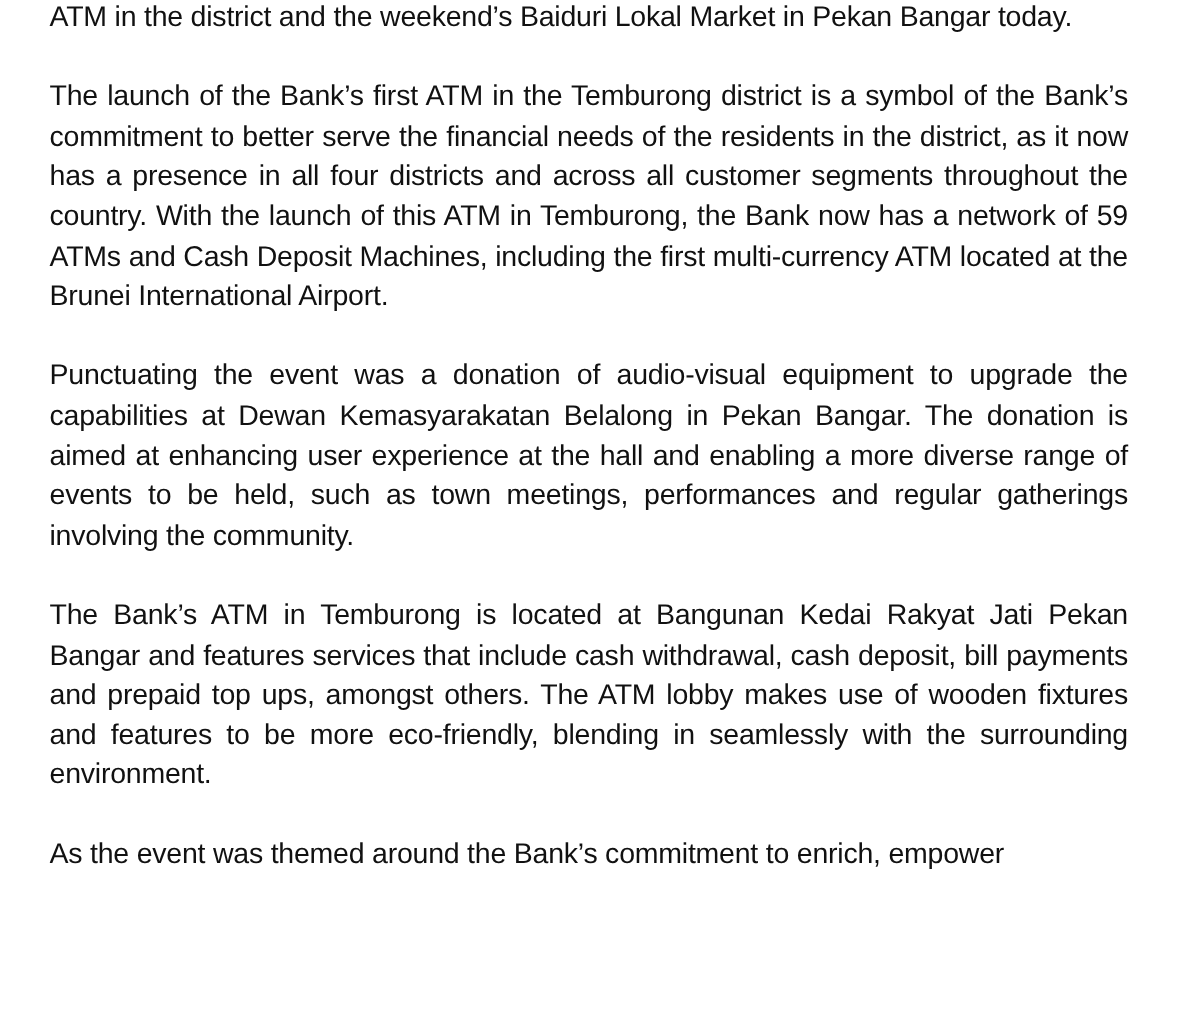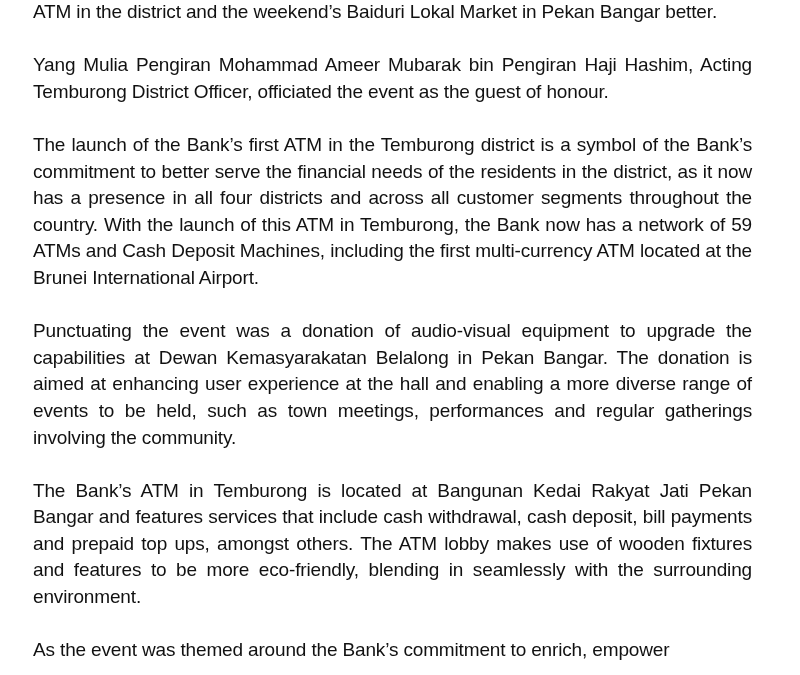--- a/index.html
+++ b/index.html
@@ -34,19 +34,18 @@
       margin-bottom: 12px;
       white-space: nowrap;
       overflow: hidden;
       text-align: right;
     }
   </style>
 </head>
 <body>
 
 <div class="doc">
-  <p class="para">ATM in the district and the weekend’s Baiduri Lokal Market in Pekan Bangar better.</p>
-  <p class="para">Yang Mulia Pengiran Mohammad Ameer Mubarak bin Pengiran Haji Hashim, Acting Temburong District Officer, officiated the event as the guest of honour.</p>
+  <p class="para">ATM in the district and the weekend’s Baiduri Lokal Market in Pekan Bangar today.</p>
   <p class="para">The launch of the Bank’s first ATM in the Temburong district is a symbol of the Bank’s commitment to better serve the financial needs of the residents in the district, as it now has a presence in all four districts and across all customer segments throughout the country. With the launch of this ATM in Temburong, the Bank now has a network of 59 ATMs and Cash Deposit Machines, including the first multi-currency ATM located at the Brunei International Airport.</p>
   <p class="para">Punctuating the event was a donation of audio-visual equipment to upgrade the capabilities at Dewan Kemasyarakatan Belalong in Pekan Bangar. The donation is aimed at enhancing user experience at the hall and enabling a more diverse range of events to be held, such as town meetings, performances and regular gatherings involving the community.</p>
   <p class="para">The Bank’s ATM in Temburong is located at Bangunan Kedai Rakyat Jati Pekan Bangar and features services that include cash withdrawal, cash deposit, bill payments and prepaid top ups, amongst others. The ATM lobby makes use of wooden fixtures and features to be more eco-friendly, blending in seamlessly with the surrounding environment.</p>
   <p class="para cut">As the event was themed around the Bank’s commitment to enrich, empower</p>
 </div>
 
 </body></html>

